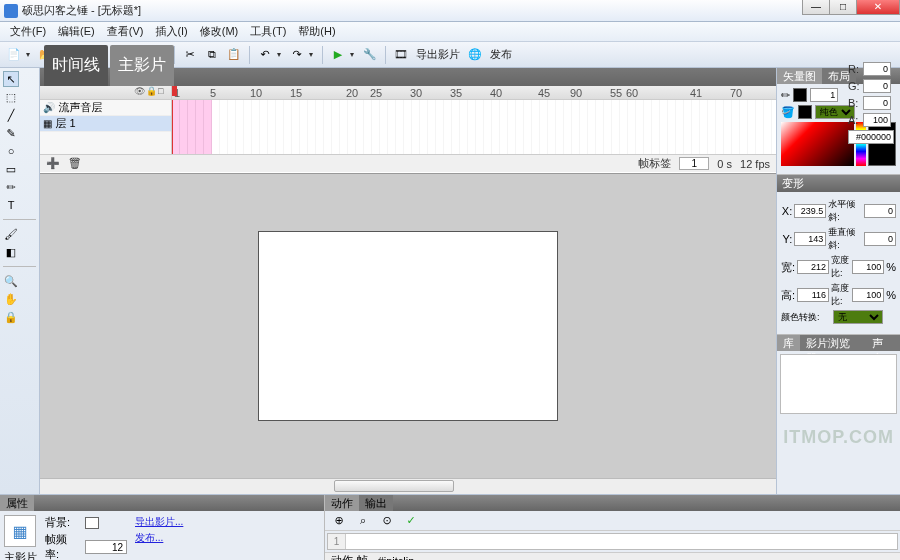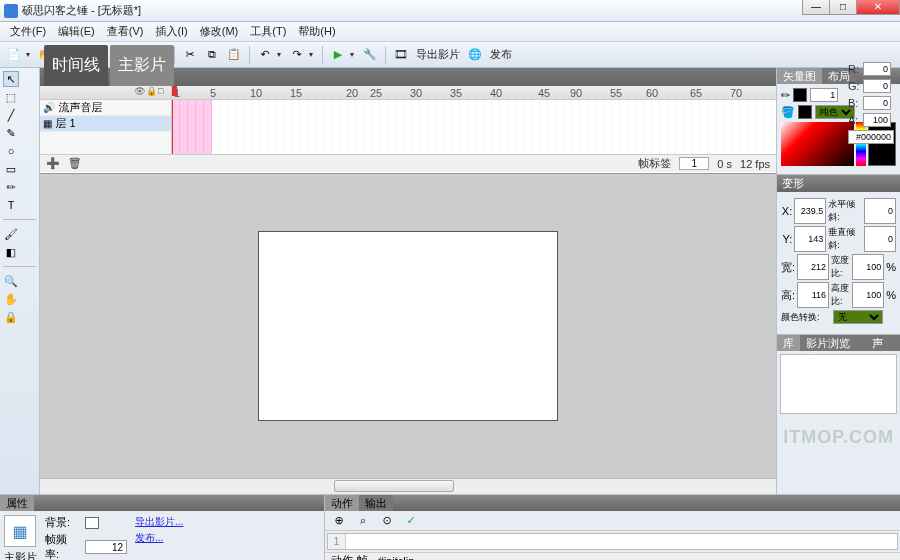--- a/index.html
+++ b/index.html
@@ -57,21 +57,21 @@
 .crow input{width:28px;height:14px;border:1px solid #999;font-size:9px;text-align:right;padding-right:2px}
 .swatch{width:14px;height:14px;border:1px solid #666;background:#000}
 .gradient{height:44px;display:flex;gap:2px;margin-top:3px}
 .gr1{flex:1;background:linear-gradient(135deg,#fff,#f00 30%,#000)}
 .gr2{width:10px;background:linear-gradient(#f00,#ff0,#0f0,#0ff,#00f,#f0f,#f00)}
 .gr3{width:28px;background:#000;border:1px solid #666}
 .sect{border-top:1px solid #bbb;margin-top:4px}
 .secthd{background:linear-gradient(#888,#666);color:#fff;padding:1px 5px}
 .trow{display:flex;align-items:center;gap:2px;margin:2px 0}
 .trow label{width:14px;text-align:right}
-.trow input{width:32px;height:26px;border:1px solid #999;font-size:9px;text-align:right;padding-right:2px}
+.trow input{width:32px;height:14px;border:1px solid #999;font-size:9px;text-align:right;padding-right:2px}
 .trow .lbl2{width:42px;font-size:9px}
 .lib{flex:1;display:flex;flex-direction:column}
 .libview{height:60px;background:#fff;border:1px solid #bbb;margin:3px}
 .liblist{flex:1;background:#fff;border:1px solid #bbb;margin:0 3px 3px;padding:3px}
 .bottom{height:74px;background:#e8edf4;border-top:1px solid #b6c3d5;display:flex}
 .propwrap{width:325px;border-right:1px solid #bbb;display:flex;flex-direction:column}
 .btabs{height:16px;background:linear-gradient(#888,#666);display:flex}
 .propbody{flex:1;padding:4px;display:flex;gap:8px;background:#e8edf4}
 .propico{width:32px;height:32px;background:#fff;border:1px solid #aaa;display:flex;align-items:center;justify-content:center;color:#48c;font-size:16px}
 .pcol{display:flex;flex-direction:column;gap:2px;font-size:10px}
@@ -186,22 +186,22 @@
               <span style="left:78px">10</span>
               <span style="left:118px">15</span>
               <span style="left:174px">20</span>
               <span style="left:198px">25</span>
               <span style="left:238px">30</span>
               <span style="left:278px">35</span>
               <span style="left:318px">40</span>
               <span style="left:366px">45</span>
               <span style="left:398px">90</span>
               <span style="left:438px">55</span>
-              <span style="left:474px">60</span>
-              <span style="left:518px">65</span>
+              <span style="left:454px">60</span>
+              <span style="left:518px">41</span>
               <span style="left:558px">70</span>
           </div>
           <div class="frames">
             <div class="playhead"></div>
           </div>
         </div>
       </div>
       <div class="tl-bot">
         <span>➕</span>
         <span>🗑</span>

